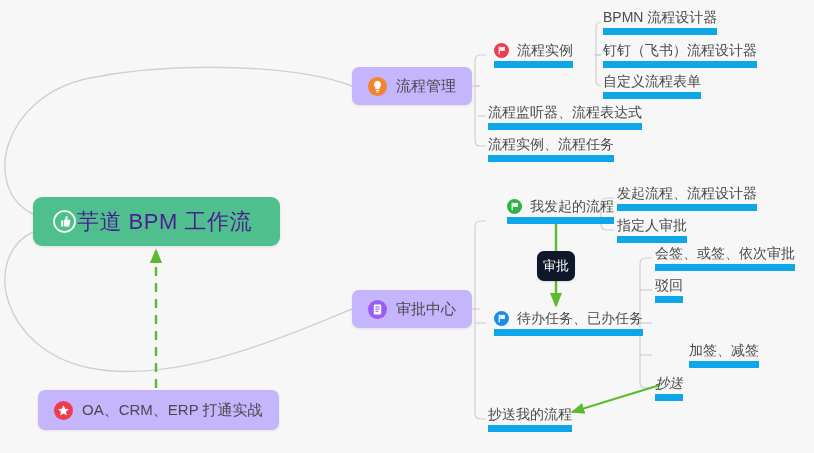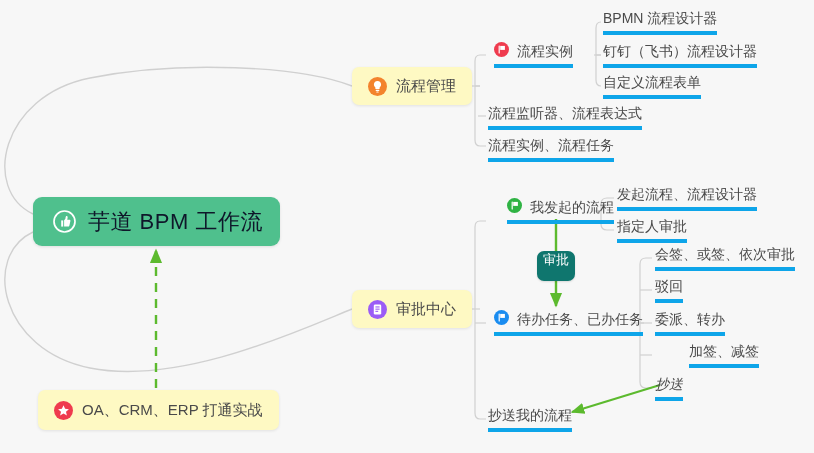--- a/index.html
+++ b/index.html
@@ -38,31 +38,31 @@
     height: 49px;
     background: #4fc08d;
     border-radius: 9px;
     box-shadow: 0 1px 3px rgba(0,0,0,0.10);
     display: flex;
     align-items: center;
     box-sizing: border-box;
     padding-left: 19px;
   }
   .root-label {
-    color: #0f172a;
+    color: #4c1d95;
     font-size: 22px;
     letter-spacing: 0.5px;
-    margin-left: 11px;
+    margin-left: 0;
     white-space: nowrap;
   }
 
   
   .card-node {
     position: absolute;
-    background: #fef9c3;
+    background: #c4b5fd;
     border-radius: 7px;
     box-shadow: 0 1px 3px rgba(0,0,0,0.09);
     display: flex;
     align-items: center;
     box-sizing: border-box;
     padding: 0 16px;
     height: 38px;
   }
   .card-label {
     font-size: 15px;
@@ -72,25 +72,25 @@
   }
   #node-process-mgmt { left: 352px; top: 67px; }
   #node-approval-center { left: 352px; top: 290px; }
   #node-integration { left: 38px; top: 390px; height: 40px; }
   #node-integration .card-label { font-size: 15px; }
 
   
   .leaf {
     position: absolute;
     display: flex;
-    align-items: flex-start;
+    align-items: center;
     box-sizing: border-box;
     height: 26px;
     padding-bottom: 3px;
-    border-bottom: 4px solid #0ea5e9;
+    border-bottom: 7px solid #0ea5e9;
     white-space: nowrap;
   }
   .leaf-text {
     font-size: 14px;
     color: #4a4a4a;
     line-height: 18px;
   }
   .leaf.with-icon .leaf-text { margin-left: 8px; }
 
   
@@ -102,25 +102,26 @@
     justify-content: center;
   }
   .badge svg { display: block; }
   .badge-lg { width: 25px; height: 25px; }
   .badge-md { width: 19px; height: 19px; }
   .badge-sm { width: 15px; height: 15px; }
 
   
   .callout {
     position: absolute;
-    background: #0f766e;
+    background: #0f172a;
     border-radius: 7px;
     color: #ffffff;
     font-size: 13px;
     display: flex;
+    align-items: center;
     justify-content: center;
     box-shadow: 0 1px 2px rgba(0,0,0,0.12);
   }
   #callout-approve {
     left: 537px;
     top: 251px;
     width: 38px;
     height: 30px;
   }
 </style>
@@ -267,23 +268,20 @@
         <circle cx="7.5" cy="7.5" r="7.5" fill="#1a8cf0"></circle>
         <rect x="4.6" y="3.4" width="1.2" height="8.2" rx="0.5" fill="#ffffff"></rect>
         <path d="M 6.2 3.9 L 10.9 3.9 L 10.9 7.9 L 6.2 7.9 Z" fill="#ffffff"></path>
       </svg>
     </span>
     <span class="leaf-text">待办任务、已办任务</span>
   </div>
   <div class="leaf" style="left:655px; top:277px;">
     <span class="leaf-text">驳回</span>
   </div>
-  <div class="leaf" style="left:655px; top:310px;">
-    <span class="leaf-text">委派、转办</span>
-  </div>
   <div class="leaf" style="left:689px; top:342px;">
     <span class="leaf-text">加签、减签</span>
   </div>
   <div class="leaf" style="left:655px; top:375px;font-style:italic;">
     <span class="leaf-text">抄送</span>
   </div>
 
   <div class="leaf" style="left:488px; top:406px;">
     <span class="leaf-text">抄送我的流程</span>
   </div>

